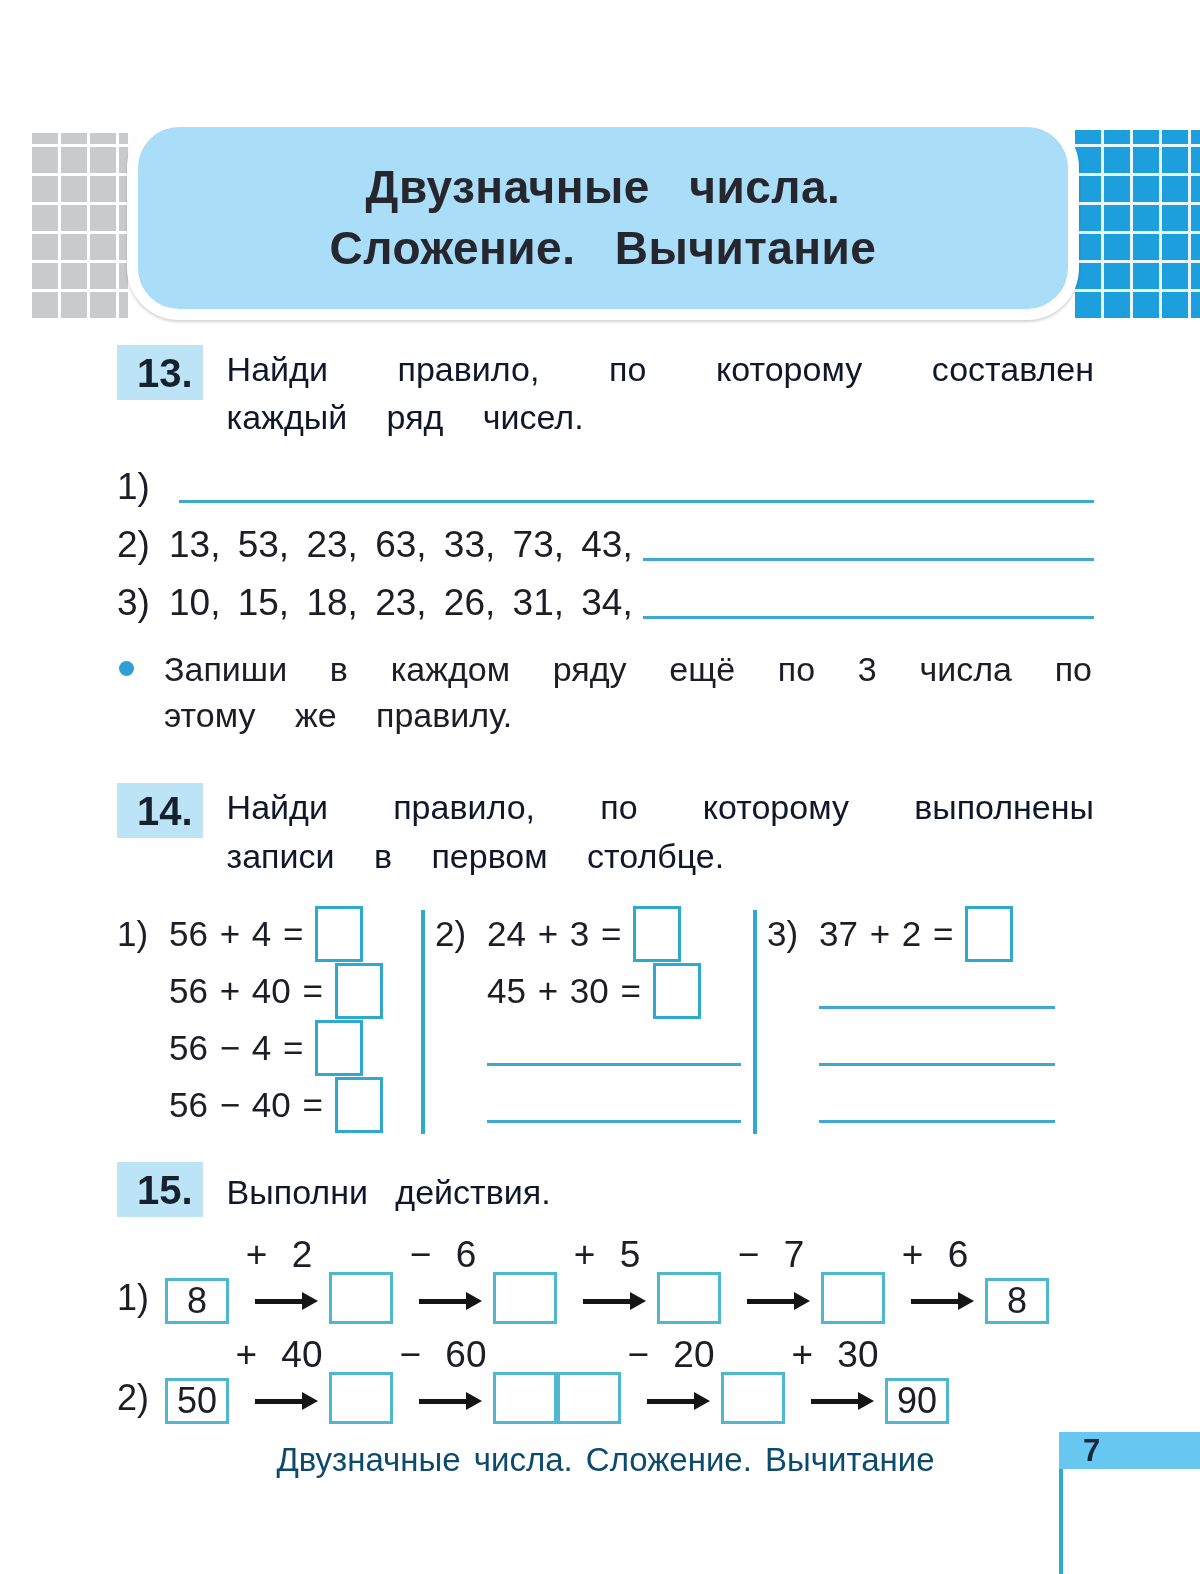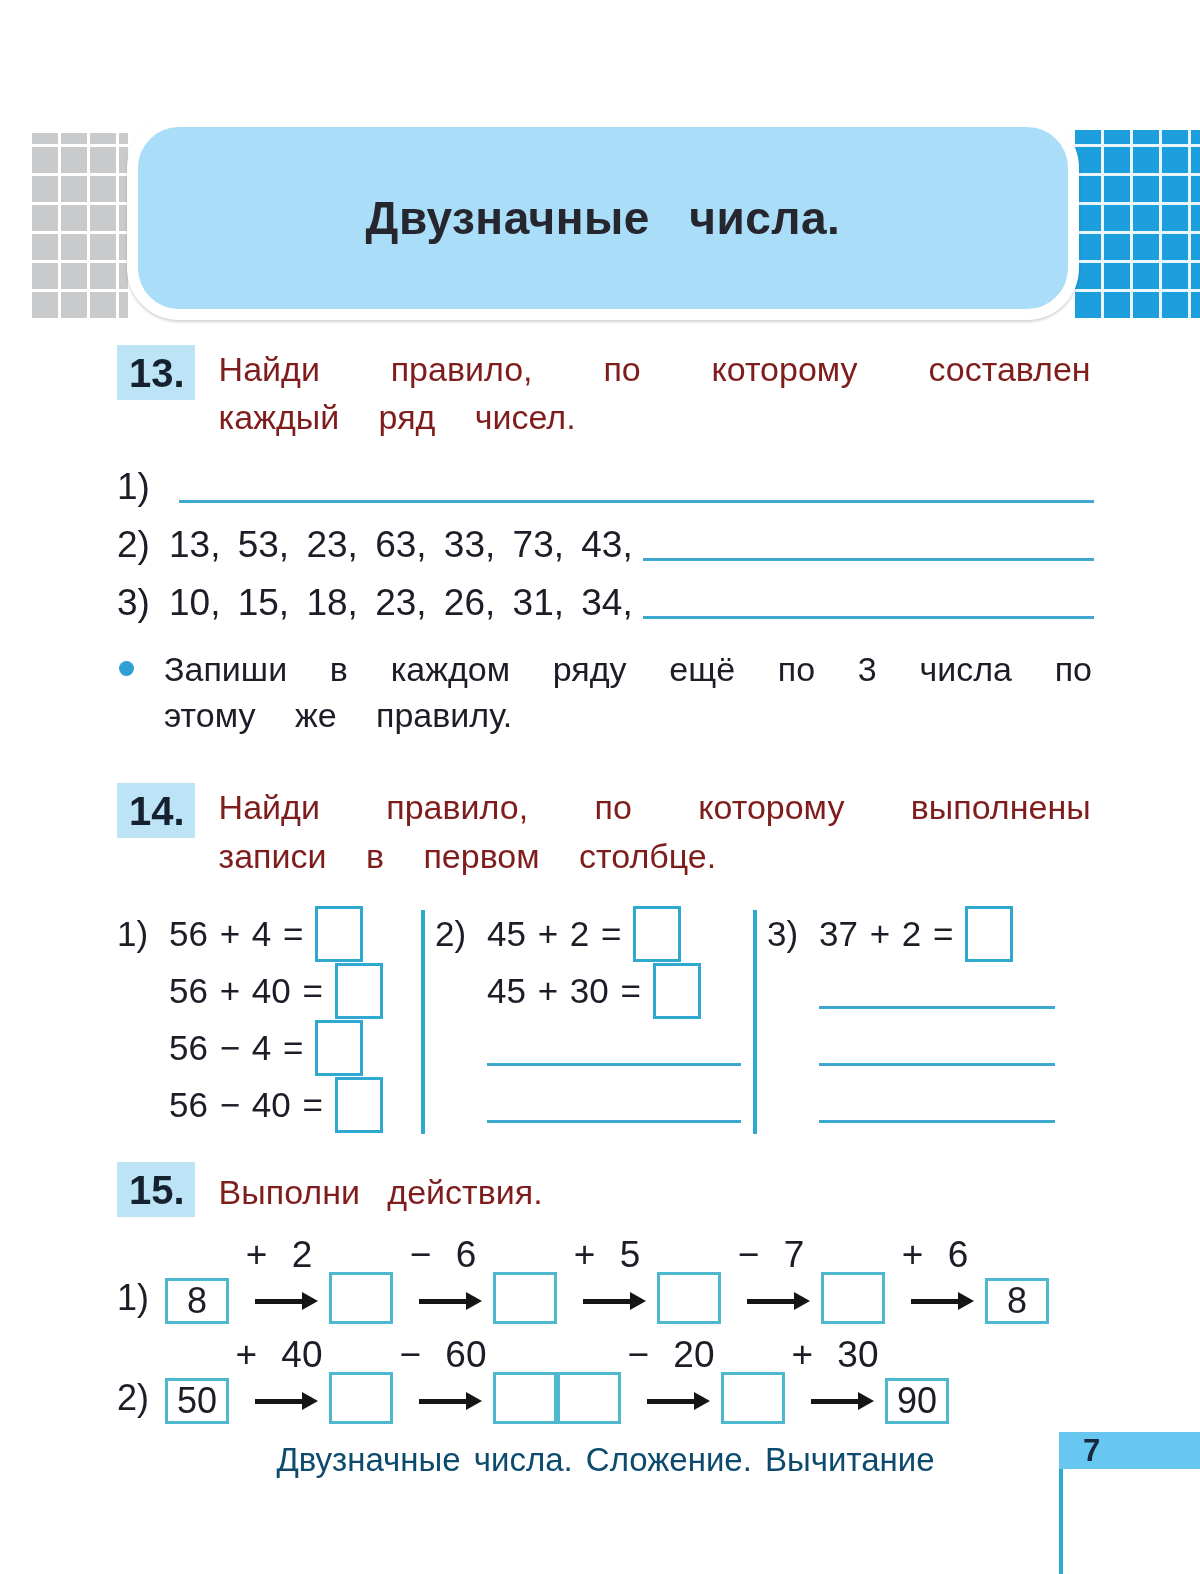--- a/index.html
+++ b/index.html
@@ -31,25 +31,25 @@
   }
   .title-line {
     font-size:46px; font-weight:bold; color:#26262e; line-height:1.32;
     word-spacing:26px; letter-spacing:.5px; text-align:center;
   }
   
   .content { position:absolute; left:85px; top:345px; width:977px; }
   .task-head { display:flex; align-items:flex-start; }
   .badge {
     flex:0 0 auto; background:#bde4f6; color:#16212f; font-weight:bold;
-    font-size:40px; line-height:1; padding:8px 10px 7px 12px; margin-right:24px;
+    font-size:40px; line-height:1; padding:8px 10px 7px 20px; margin-right:24px;
   }
   .task-text {
     width:872px; font-size:34px; line-height:1.42; text-align:justify;
-    word-spacing:30px; color:#7f1d1d;
+    word-spacing:30px; color:#0f172a;
   }
   .task-text.short { text-align:left; word-spacing:18px; padding-top:6px; }
   
   .rows13 { margin-top:16px; }
   .num-row { display:flex; align-items:center; height:58px; font-size:37px; }
   .row-label { width:52px; flex:0 0 auto; }
   .row-numbers { white-space:nowrap; word-spacing:7px; }
   .u-line { flex:1; height:0; border-bottom:3px solid #3fa8d0; position:relative; top:15px; margin-left:10px; }
   
   .bullet-row { display:flex; margin-top:14px; }
@@ -95,20 +95,21 @@
 </style>
 </head>
 <body>
 
 <div class="page">
 
   <div class="grid-left"></div>
   <div class="grid-right"></div>
   <div class="title-panel">
     <div class="title-line">Двузначные числа.</div>
+    <div class="title-line">Сложение. Вычитание</div>
   </div>
 
   <div class="content">
 
     <div class="task-head">
       <div class="badge">13.</div>
       <div class="task-text">Найди правило, по которому составлен каждый ряд чисел.</div>
     </div>
     <div class="rows13" id="t13-rows">
         <div class="num-row">
@@ -155,21 +156,21 @@
           <div class="eq-row">
             <div class="eq-label"></div>
             <div class="eq-text">56 − 40 =</div>
             <div class="answer-box"></div>
           </div>
         </div>
         <div class="col-divider"></div>
         <div class="eq-col c2">
           <div class="eq-row">
             <div class="eq-label">2)</div>
-            <div class="eq-text">45 + 2 =</div>
+            <div class="eq-text">24 + 3 =</div>
             <div class="answer-box"></div>
           </div>
           <div class="eq-row">
             <div class="eq-label"></div>
             <div class="eq-text">45 + 30 =</div>
             <div class="answer-box"></div>
           </div>
           <div class="eq-row">
             <div class="eq-label"></div>
             <div class="write-line"></div>

